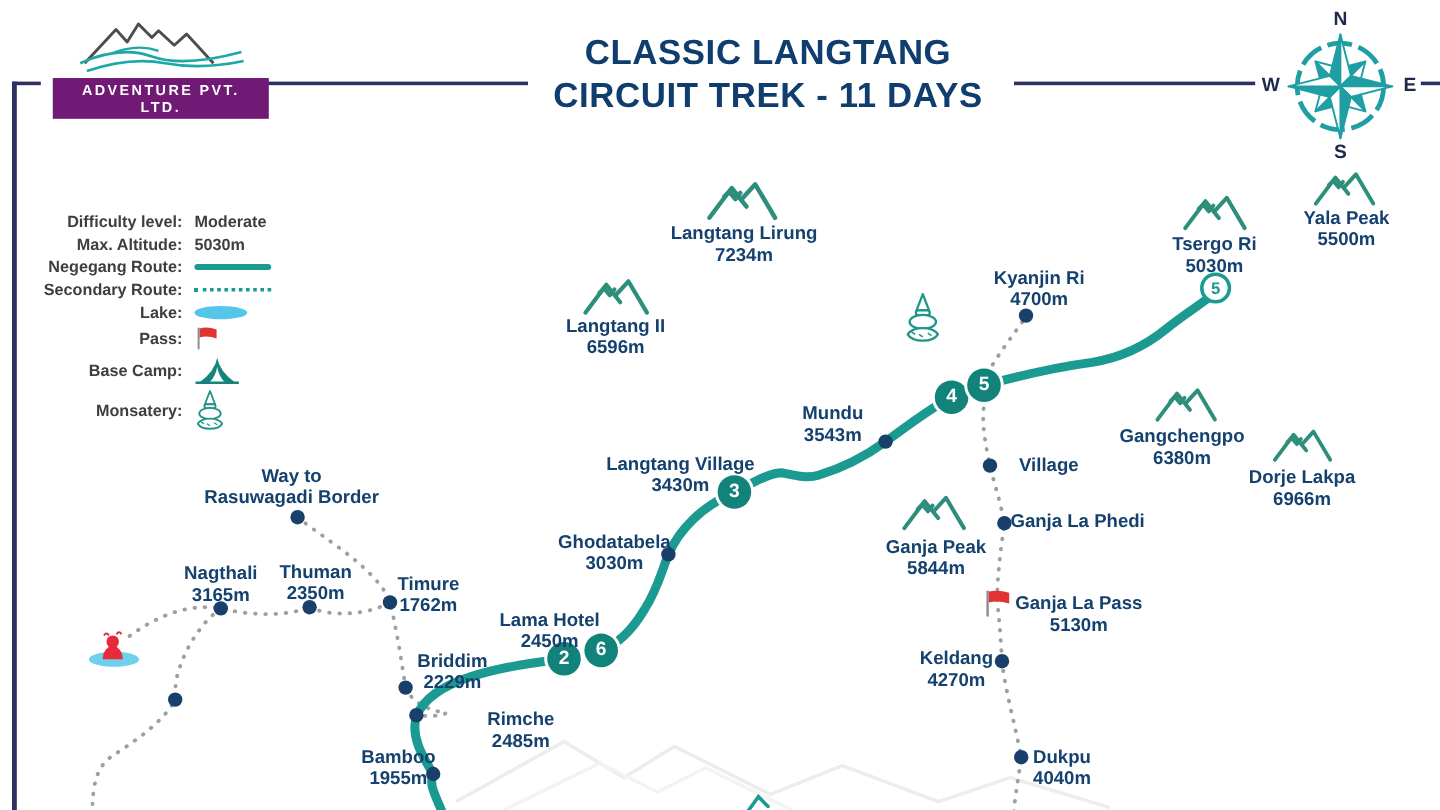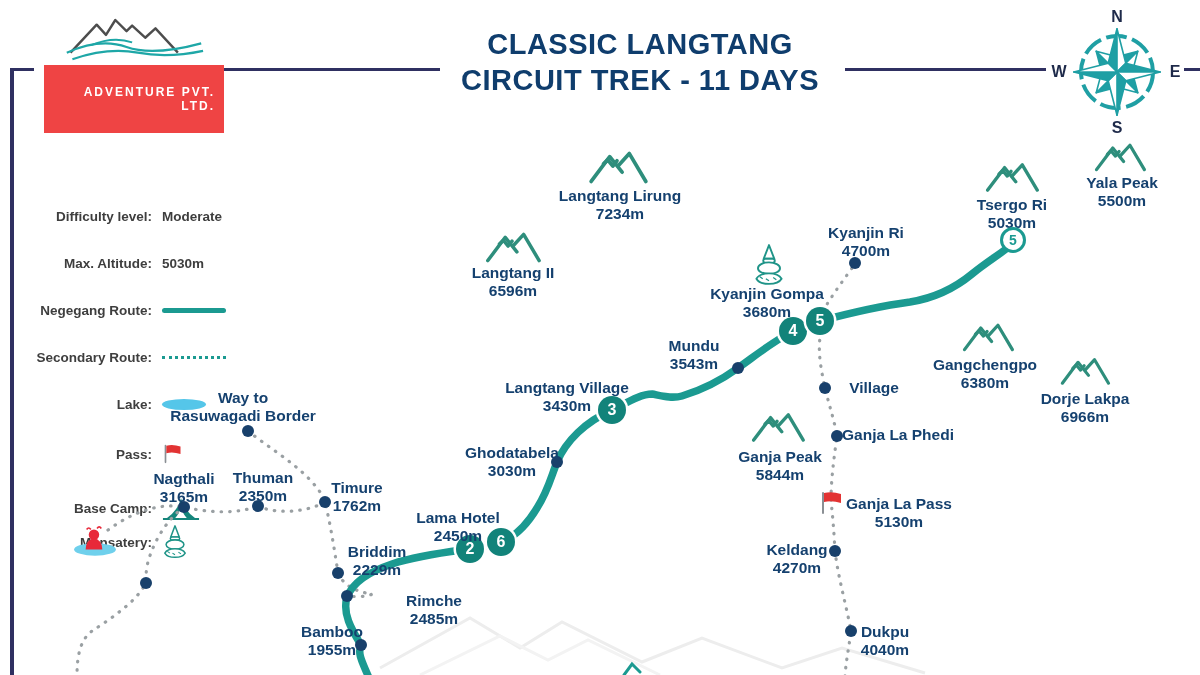--- a/index.html
+++ b/index.html
@@ -7,29 +7,29 @@
           font-family:"Liberation Sans",sans-serif;}
   
   .frame{position:absolute;background:#2f3061;}
   
   #logo{position:absolute;left:44px;top:6px;width:180px;text-align:center;}
   #brand-row{position:relative;display:inline-block;padding:0 10px;}
   #brand-text{font-size:30px;font-weight:bold;color:#4b4b4b;letter-spacing:5px;line-height:30px;}
   .corner{position:absolute;width:9px;height:11px;border-color:#1ea7a7;border-style:solid;}
   .corner.l{left:-2px;top:-2px;border-width:2px 0 0 2px;}
   .corner.r{right:-2px;top:-2px;border-width:2px 2px 0 0;}
-  #brand-badge{display:inline-block;margin-top:3px;background:#ef4444;color:#fff;
-               font-size:12px;font-weight:bold;letter-spacing:2px;padding:20px 9px;text-align:right;}
+  #brand-badge{display:inline-block;margin-top:3px;background:#701a75;color:#fff;
+               font-size:12px;font-weight:bold;letter-spacing:2px;padding:3px 9px;}
   #title{position:absolute;left:640px;top:26px;transform:translateX(-50%);text-align:center;
          color:#0f3d6d;font-size:29px;font-weight:bold;line-height:36px;letter-spacing:.5px;white-space:nowrap;}
   #compass{position:absolute;left:1049px;top:6px;width:136px;height:134px;}
   .cdir{position:absolute;transform:translate(-50%,-50%);font-size:16px;font-weight:bold;color:#1e2a4a;}
   
   #legend{position:absolute;left:34px;top:177px;font-size:13.5px;color:#3e3e3e;font-weight:bold;}
-  .lg-row{display:flex;align-items:center;margin-bottom:4px;margin-top:32px;}
+  .lg-row{display:flex;align-items:center;margin-bottom:4px;}
   .lg-label{width:118px;text-align:right;margin-right:10px;flex:none;}
   .lg-solid{width:64px;height:5px;background:#1b9a91;border-radius:3px;}
   .lg-dotted{width:64px;height:0;border-top:3px dotted #1b9a91;}
   .lg-lake{width:44px;height:11px;background:#55c6e9;border-radius:50%;}
   
   .lbl{position:absolute;transform:translate(-50%,-50%);color:#15416f;font-weight:bold;
        font-size:15.5px;line-height:17.5px;text-align:center;white-space:nowrap;}
   .dot{position:absolute;width:12px;height:12px;border-radius:50%;background:#18406b;
        transform:translate(-50%,-50%);}
   .wp{position:absolute;width:28px;height:28px;border-radius:50%;background:#12837a;color:#fff;
@@ -266,24 +266,20 @@
   <div class="wp" style="left:501px;top:542px">6</div>
   <div class="wp" style="left:612px;top:410px">3</div>
   <div class="wp" style="left:793px;top:331px">4</div>
   <div class="wp" style="left:820px;top:321px">5</div>
   <div class="wp open" style="left:1013px;top:240px">5</div>
 
   <div class="lbl" style="left:866px;top:241px">
     <div>Kyanjin Ri</div>
       <div>4700m</div>
   </div>
-  <div class="lbl" style="left:767px;top:302px">
-    <div>Kyanjin Gompa</div>
-      <div>3680m</div>
-  </div>
   <div class="lbl" style="left:694px;top:354px">
     <div>Mundu</div>
       <div>3543m</div>
   </div>
   <div class="lbl" style="left:874px;top:388px">
     <div>Village</div>
   </div>
   <div class="lbl" style="left:898px;top:435px">
     <div>Ganja La Phedi</div>
   </div>

